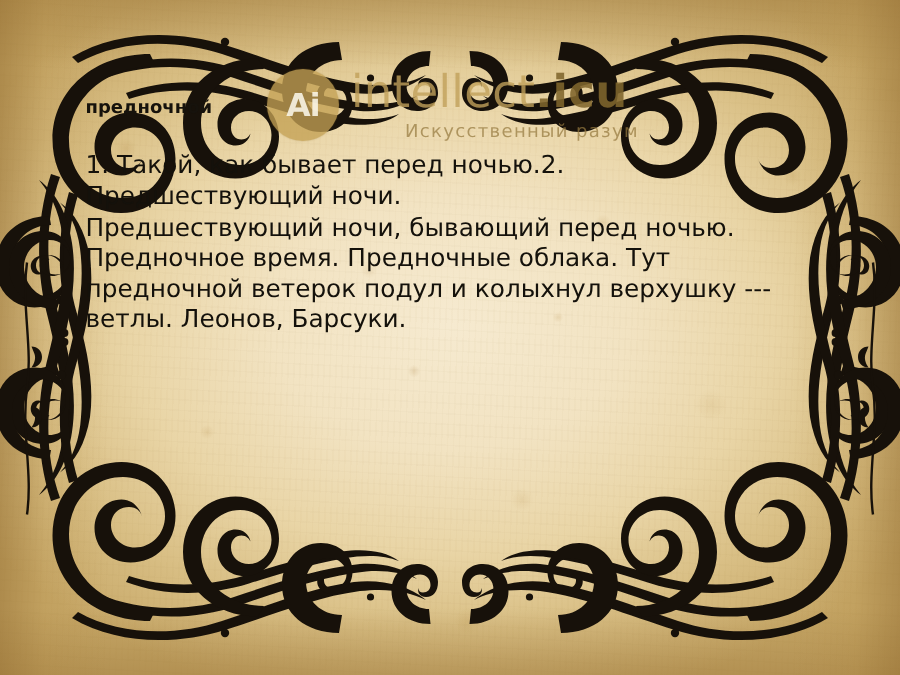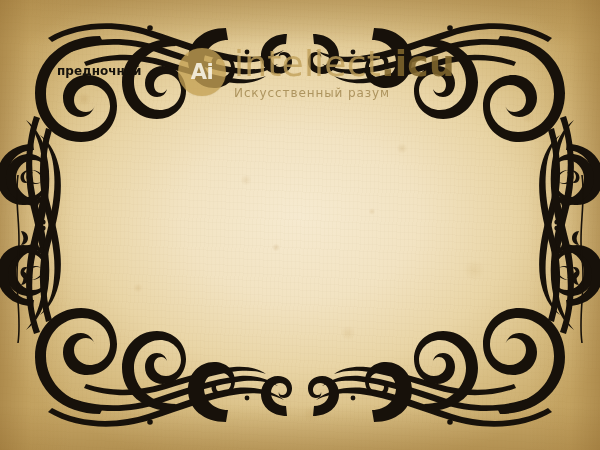--- a/index.html
+++ b/index.html
@@ -100,33 +100,34 @@
   .wm-logo-text {
     font-size: 21px;
     font-weight: 700;
     color: rgba(250,246,232,.88);
     letter-spacing: -.5px;
     line-height: 1;
     font-family: "DejaVu Sans", "Liberation Sans", sans-serif;
   }
   .wm-right { display: flex; flex-direction: column; line-height: 1; }
   .wm-main {
-    font-size: 36px;
+    font-size: 30px;
     letter-spacing: .2px;
     line-height: 1.02;
     white-space: nowrap;
   }
   .wm-main .wm-light { color: rgba(192,160,90,.80); font-weight: 400; }
   .wm-main .wm-bold  { color: rgba(128,101,44,.88); font-weight: 700; }
   .wm-sub {
     margin-top: 4px;
     font-size: 12px;
     color: rgba(150,122,64,.72);
     letter-spacing: .9px;
     white-space: nowrap;
+    margin-left: 36px;
   }
 
   
   .content {
     position: absolute;
     left: 57px;
     top: 64px;
     width: 500px;
   }
   .title {
@@ -246,15 +247,21 @@
     <div class="wm-right">
       <div class="wm-main">
         <span class="wm-light">intellect</span><span class="wm-bold">.icu</span>
       </div>
       <div class="wm-sub">Искусственный  разум</div>
     </div>
   </div>
 
   <div class="content">
     <h1 class="title">предночной</h1>
+    <p class="body-text">1. Такой, как бывает перед ночью.2.
+Предшествующий ночи.
+Предшествующий ночи, бывающий перед ночью.
+Предночное время. Предночные облака.   Тут
+предночной ветерок подул и колыхнул верхушку ---
+ветлы. Леонов, Барсуки.</p>
   </div>
 
 </div>
 
 </body></html>

